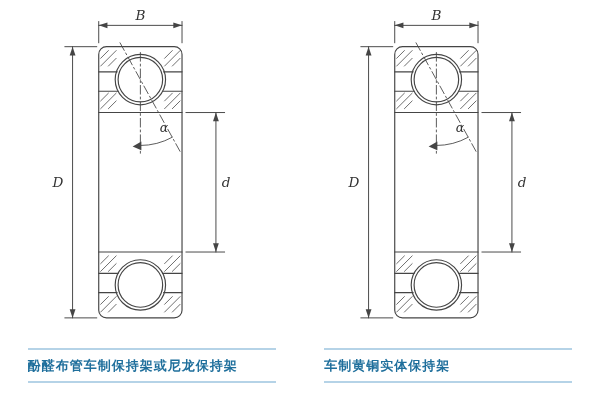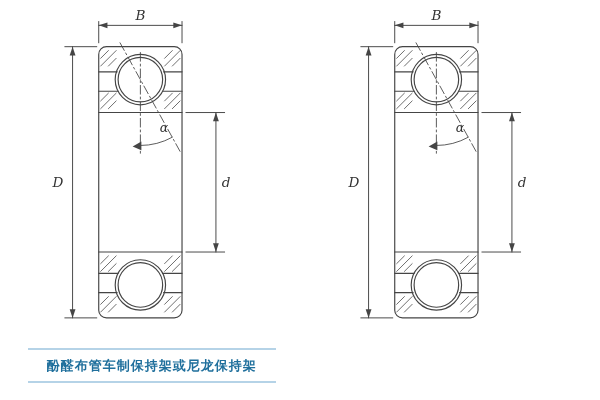--- a/index.html
+++ b/index.html
@@ -26,21 +26,20 @@
     flex-direction: column;
     align-items: center;
   }
   svg.drawing {
     width: 252px;
     height: 339px;
     display: block;
   }
   .caption {
     width: 248px;
-    text-align: center;
     color: #1f6f9c;
     font-weight: bold;
     font-size: 13px;
     padding: 7px 0 6px 0;
     margin-top: 3px;
     border-top: 2px solid #b5d3e7;
     border-bottom: 2px solid #b5d3e7;
     letter-spacing: 1px;
   }
   .dim {
@@ -112,15 +111,16 @@
   </div>
 
   <div class="panel">
     <svg class="drawing" viewBox="0 0 260 350">
       <use href="#bearing-drawing"></use>
       <text class="dim" x="118" y="14" text-anchor="middle">B</text>
       <text class="dim" x="33" y="187" text-anchor="middle">D</text>
       <text class="dim" x="202" y="187">d</text>
       <text class="dim angle" x="138" y="130">α</text>
     </svg>
+    <div class="caption">车制黄铜实体保持架</div>
   </div>
 
 </div>
 
 </body></html>

